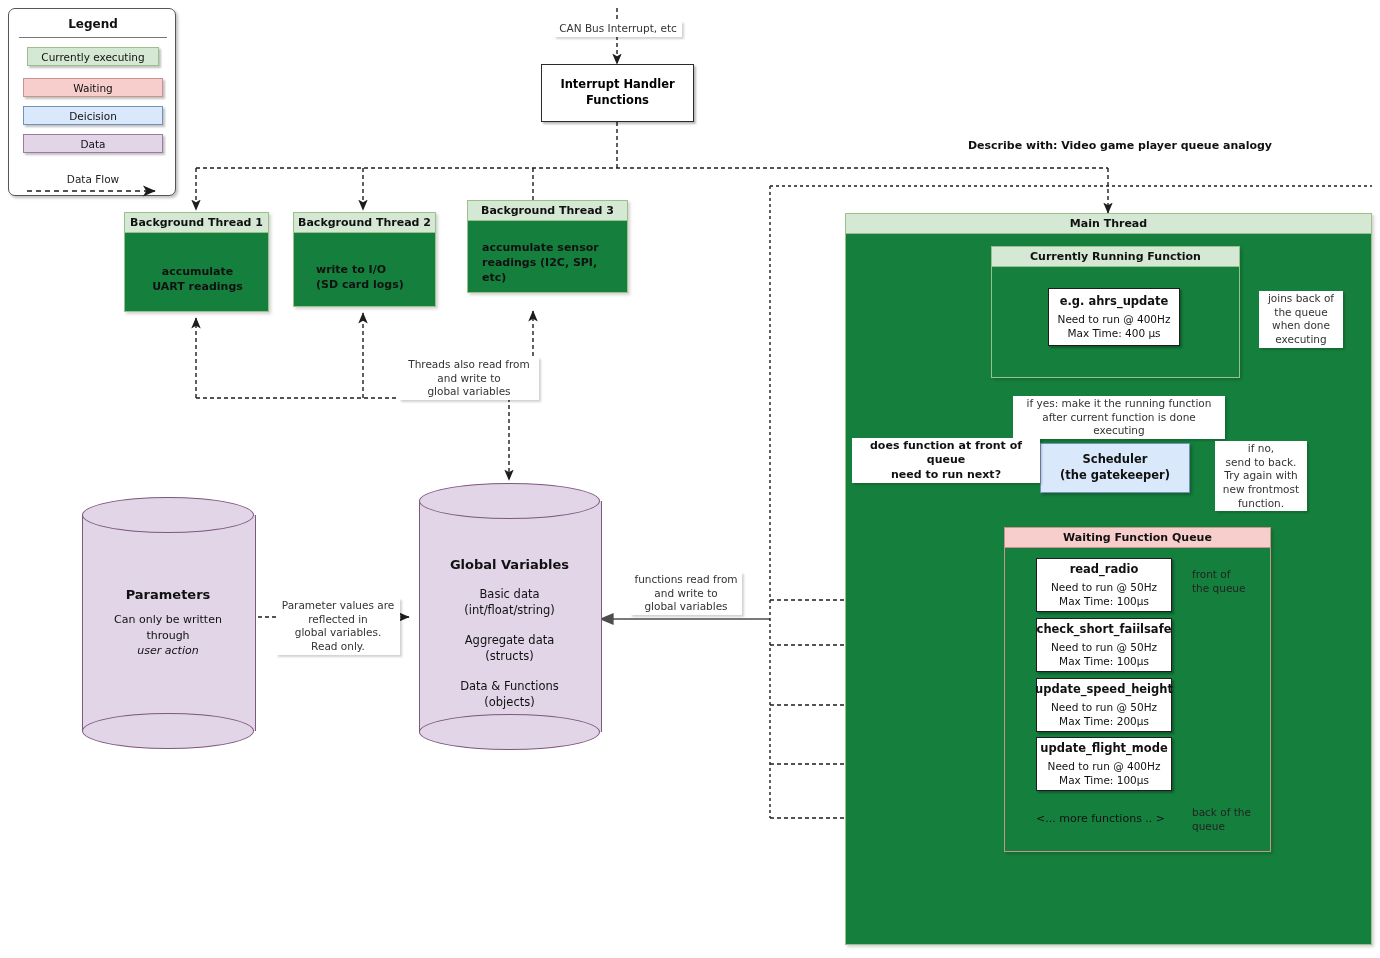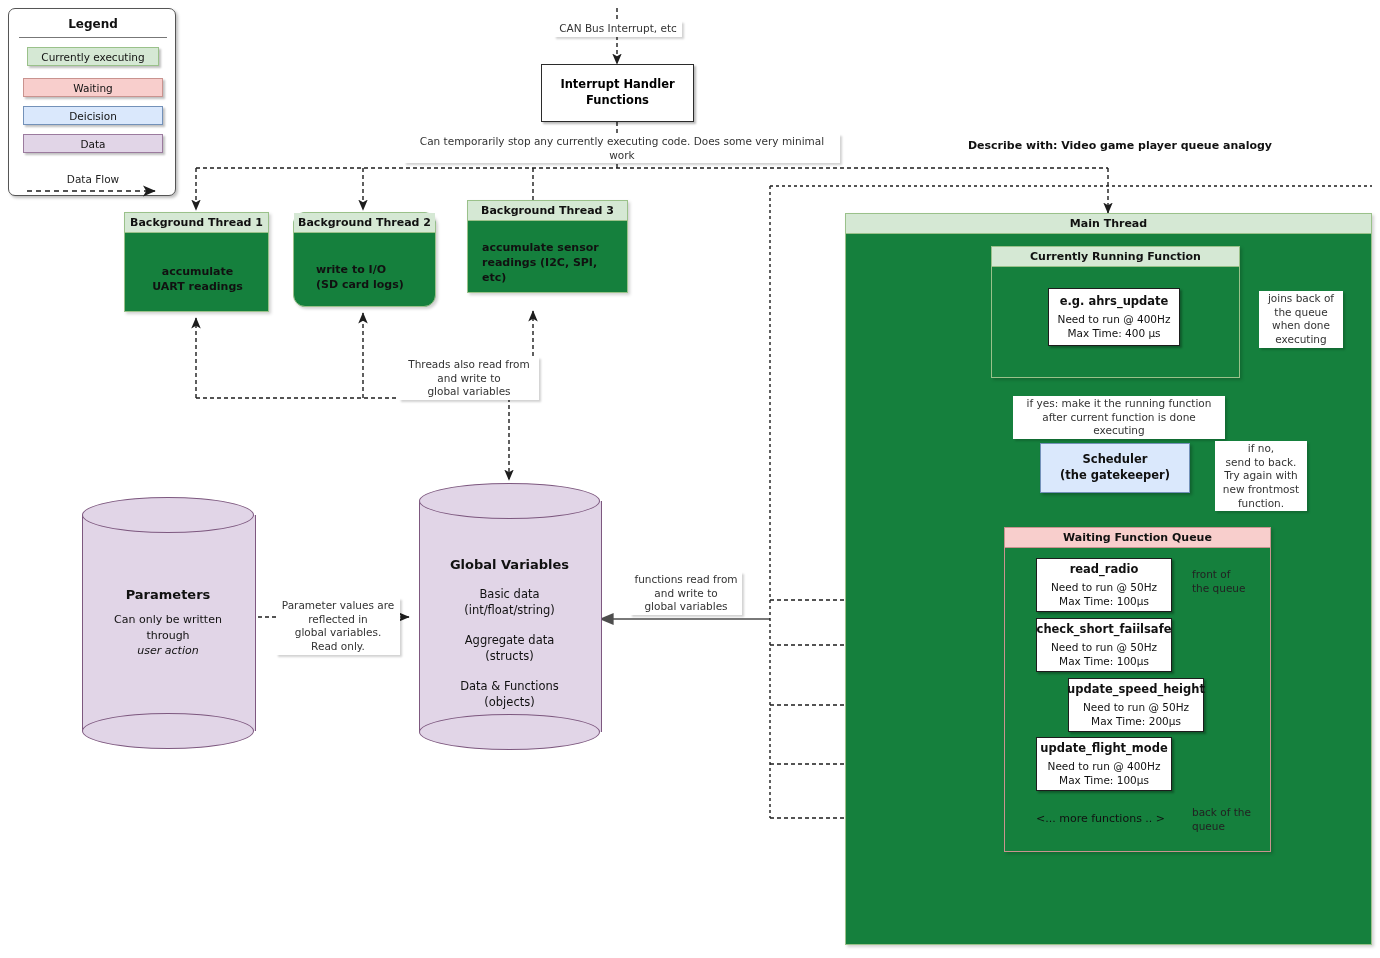--- a/index.html
+++ b/index.html
@@ -183,34 +183,33 @@
 
   <div class="abs note" style="left:554px;top:21px;width:128px;">CAN Bus Interrupt, etc</div>
 
   <div class="abs node" style="left:541px;top:64px;width:153px;height:58px;border-width:1.6px;">
     <div style="font-weight:bold;font-size:11.5px;line-height:1.35;">
       <div>Interrupt Handler</div>
       <div>Functions</div>
     </div>
   </div>
 
-  <div class="abs note" style="left:404px;top:134px;width:436px;">Can temporarily stop any currently executing code. Does some very minimal work</div>
 
   <div class="abs bold-note" style="left:960px;top:139px;width:320px;">Describe with: Video game player queue analogy</div>
 
   <div class="abs swim" style="left:124px;top:212px;width:145px;height:100px;">
     <div class="title-strip">Background Thread 1</div>
     <div class="abs" style="left:0;top:34px;width:145px;height:66px;display:flex;align-items:center;justify-content:center;
                 text-align:center;font-weight:bold;font-size:11px;white-space:pre-line;line-height:1.35;color:#111;">
       <span>accumulate
 UART readings</span>
     </div>
   </div>
 
-  <div class="abs swim" style="left:293px;top:212px;width:143px;height:95px;border-radius:12px;">
+  <div class="abs swim" style="left:293px;top:212px;width:143px;height:95px;">
     <div class="title-strip">Background Thread 2</div>
     <div class="abs" style="left:0;top:34px;width:143px;height:61px;display:flex;align-items:center;justify-content:flex-start;
                 padding-left:22px;box-sizing:border-box;text-align:left;font-weight:bold;font-size:11px;
                 white-space:pre-line;line-height:1.35;color:#111;">
       <span>write to I/O
 (SD card logs)</span>
     </div>
   </div>
 
   <div class="abs swim" style="left:467px;top:200px;width:161px;height:93px;">
@@ -294,20 +293,22 @@
   <div class="abs note" style="left:1013px;top:396px;width:212px;white-space:pre-line;"><span>if yes: make it the running function
 after current function is done executing</span></div>
 
   <div class="abs decision" style="left:1040px;top:443px;width:150px;height:50px;">
     <div>
       <div>Scheduler</div>
       <div>(the gatekeeper)</div>
     </div>
   </div>
 
+  <div class="abs note" style="left:852px;top:438px;width:188px;white-space:pre-line;font-weight:bold;font-size:11px;color:#111;"><span>does function at front of queue
+need to run next?</span></div>
 
   <div class="abs note" style="left:1215px;top:441px;width:92px;white-space:pre-line;"><span>if no,
 send to back.
 Try again with
 new frontmost
 function.</span></div>
 
   <div class="abs swim swim-red" style="left:1004px;top:527px;width:267px;height:325px;">
     <div class="title-strip">Waiting Function Queue</div>
   </div>
@@ -321,21 +322,21 @@
   </div>
 
   <div class="abs fnbox" style="left:1036px;top:618px;width:136px;height:54px;">
     <div class="fn-name">check_short_faiilsafe</div>
     <div class="fn-meta">
       <div>Need to run @ 50Hz</div>
       <div>Max Time: 100µs</div>
     </div>
   </div>
 
-  <div class="abs fnbox" style="left:1068px;top:678px;width:136px;height:54px;">
+  <div class="abs fnbox" style="left:1036px;top:678px;width:136px;height:54px;">
     <div class="fn-name">update_speed_height</div>
     <div class="fn-meta">
       <div>Need to run @ 50Hz</div>
       <div>Max Time: 200µs</div>
     </div>
   </div>
 
   <div class="abs fnbox" style="left:1036px;top:737px;width:136px;height:54px;">
     <div class="fn-name">update_flight_mode</div>
     <div class="fn-meta">

